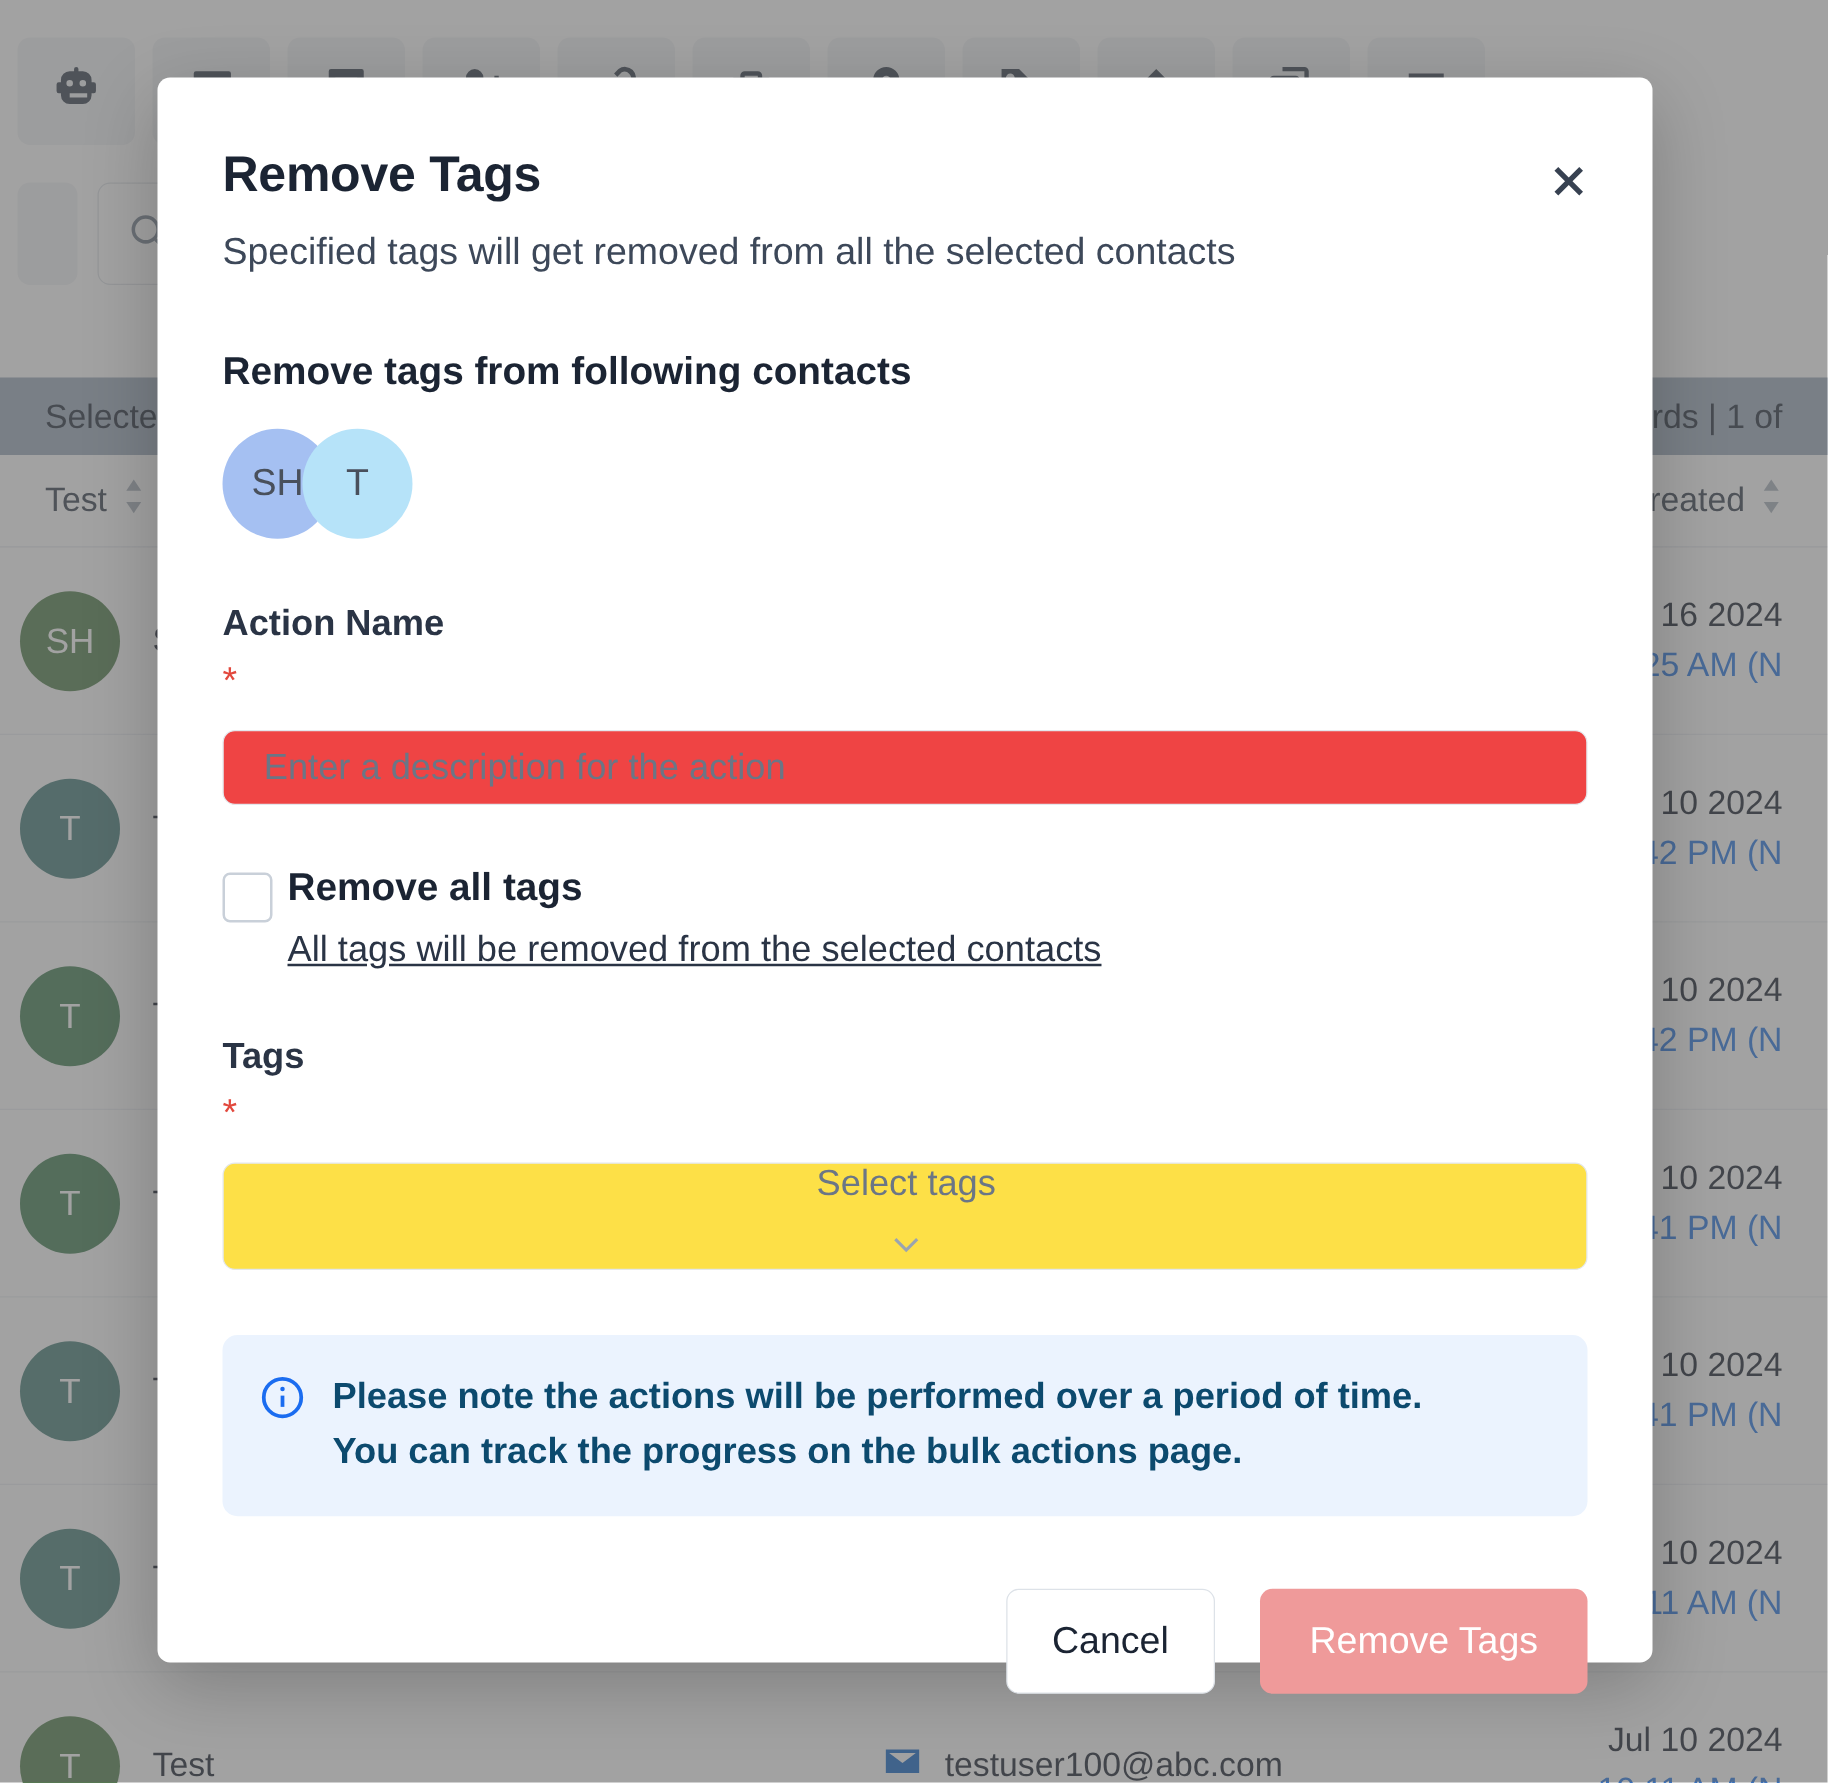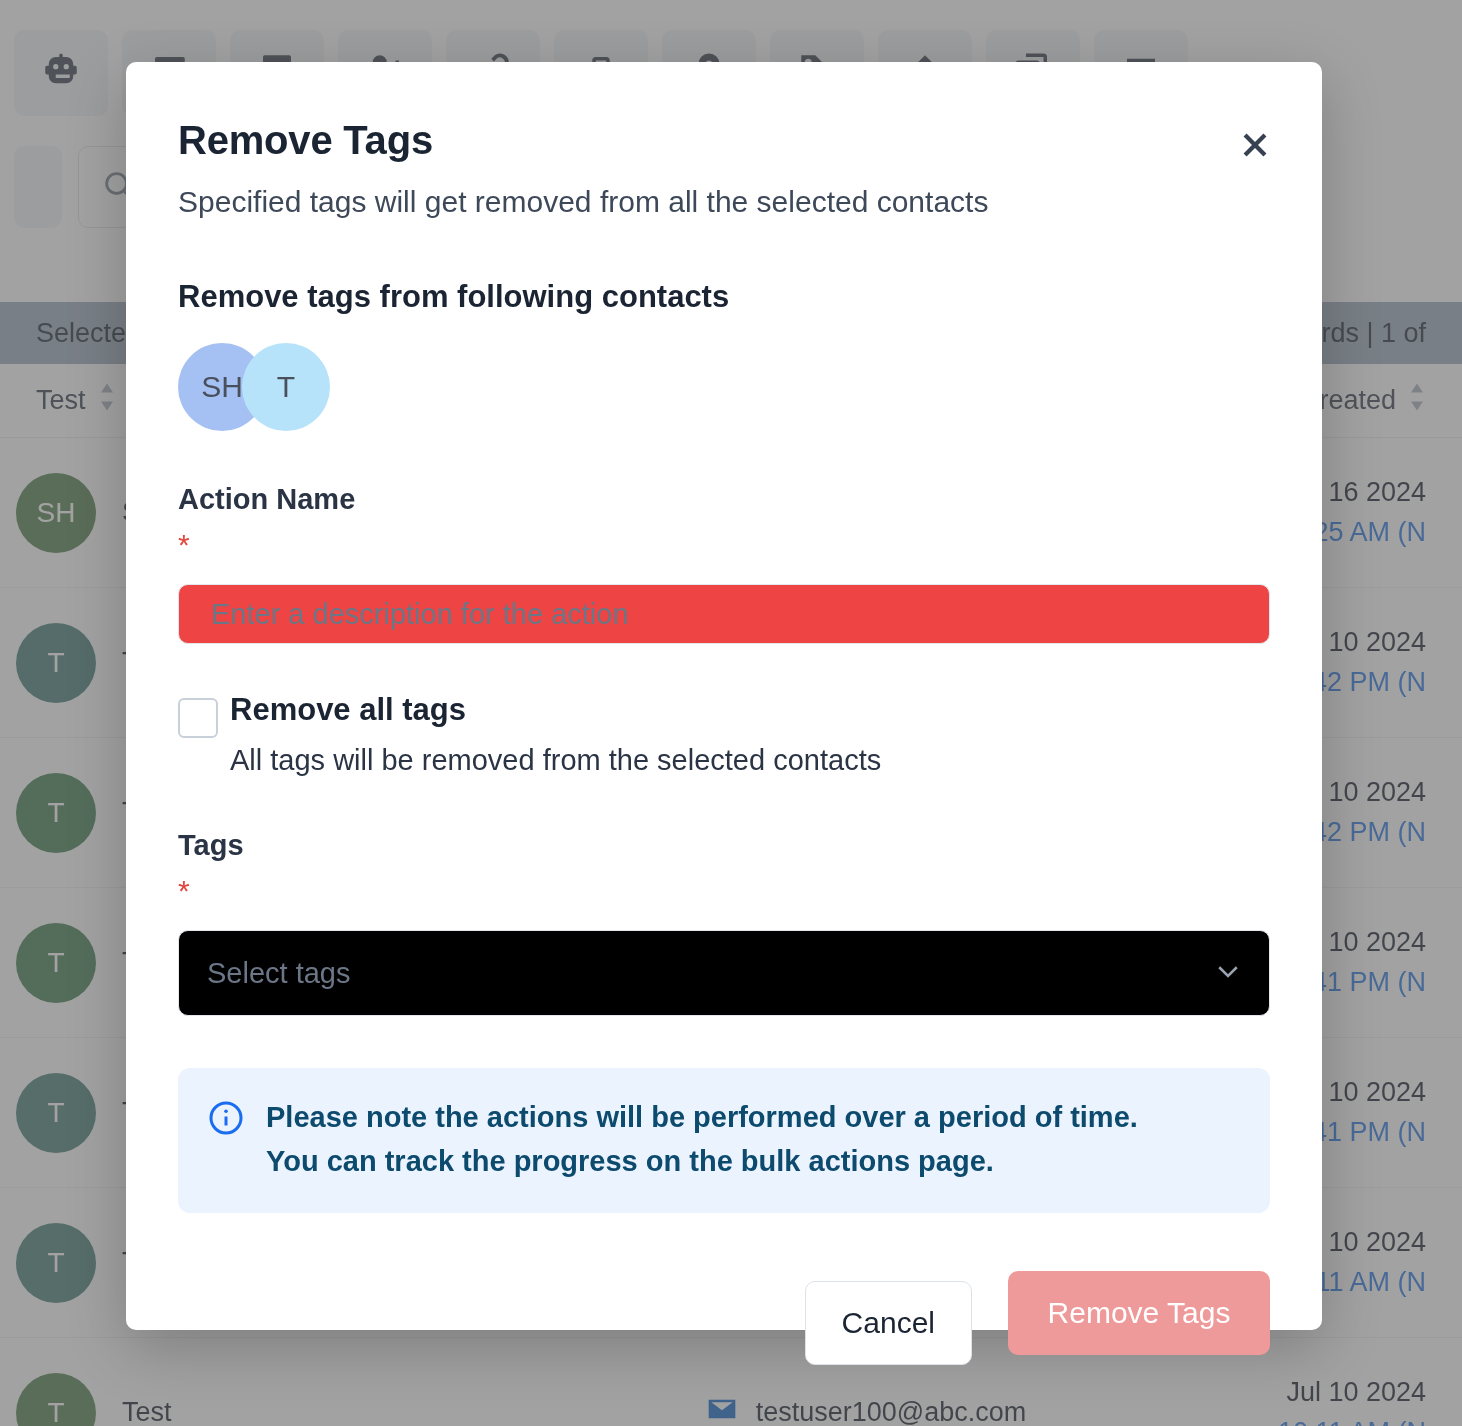--- a/index.html
+++ b/index.html
@@ -229,34 +229,36 @@
   }
   .check-label {
     font-size: 31px;
     font-weight: 700;
     color: #1b2433;
   }
   .check-help {
     margin-top: 16px;
     font-size: 29px;
     color: #2a3445;
+    text-decoration: underline;
   }
 
   .select-box {
     margin-top: 22px;
     width: 100%;
     height: 86px;
     border: 1px solid #e3e7ec;
     border-radius: 10px;
-    background: #000000;
+    background: #fde047;
     padding: 0 26px 0 28px;
     display: flex;
     align-items: center;
     justify-content: space-between;
     cursor: pointer;
+    flex-direction: column;
   }
   .select-box .val { font-size: 29px; color: #6b7686; }
   .select-box svg { width: 30px; height: 30px; stroke: #9aa4b0; stroke-width: 2; fill: none; }
 
   .notice {
     margin-top: 52px;
     background: #ebf3fe;
     border-radius: 12px;
     padding: 28px 30px 30px 30px;
     display: flex;
@@ -285,21 +287,20 @@
     font-family: "Liberation Sans", sans-serif;
     cursor: pointer;
     border: none;
     padding: 0 36px;
   }
   .btn-cancel {
     background: #ffffff;
     border: 1px solid #dde2e8;
     color: #1b2433;
     min-width: 152px;
-    margin-top: 10px;
   }
   .btn-primary {
     background: #ef9a9a;
     color: #ffffff;
     min-width: 262px;
   }
 </style>
 </head>
 <body>
 

